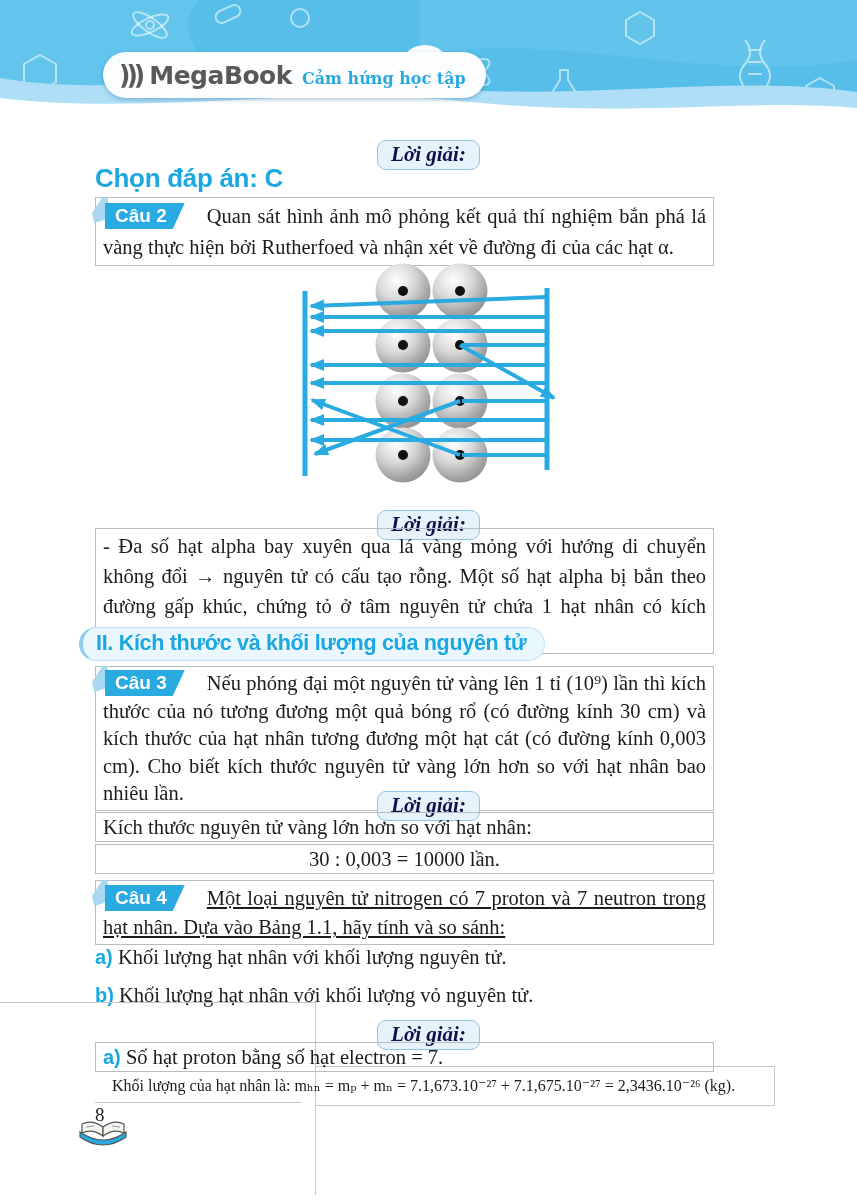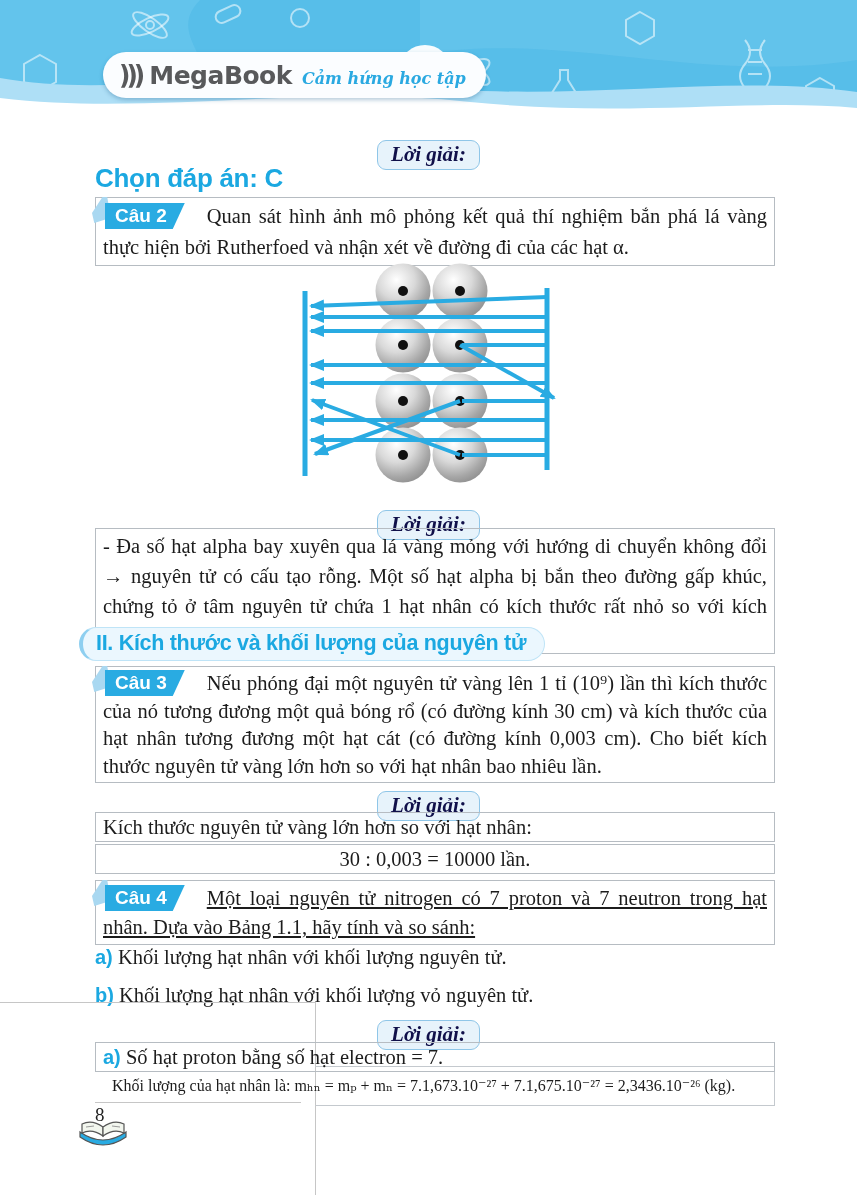--- a/index.html
+++ b/index.html
@@ -6,28 +6,28 @@
   .page{position:relative;width:857px;height:1200px;background:#ffffff;overflow:hidden;
         font-family:"Liberation Serif","DejaVu Serif",serif;color:#1c1c1c;margin:0 auto;}
   
   .header{position:absolute;left:0;top:0;width:857px;height:120px;}
   .logo-pill{position:absolute;left:103px;top:52px;height:46px;display:flex;align-items:center;
              background:#fbfdff;border-radius:24px;padding:0 20px 0 16px;
              box-shadow:0 2px 4px rgba(10,80,130,.3);}
   .logo-mark{font-family:"DejaVu Sans",sans-serif;font-weight:900;font-size:25px;color:#58595b;
              letter-spacing:-4px;margin-right:8px;transform:scaleY(1.05);}
   .logo-text{font-family:"DejaVu Sans",sans-serif;font-weight:bold;font-size:25px;color:#58595b;letter-spacing:-0.5px;text-align:right;}
-  .logo-tagline{font-family:"DejaVu Serif",serif;font-style:italic;font-weight:bold;font-size:16px;
+  .logo-tagline{font-family:"DejaVu Serif",serif;font-weight:bold;font-size:16px;
                 color:#2aa9e1;margin-left:10px;padding-top:6px;}
   
   .center-row{position:absolute;left:0;width:100%;text-align:center;}
   .loigiai{display:inline-block;background:#e7f3fb;border:1px solid #8fc6e8;border-radius:9px;
            padding:1px 13px 2px 13px;font-family:"Liberation Serif",serif;font-style:italic;
            font-weight:bold;font-size:21px;color:#10104a;margin-top:12px;}
-  .tbox{position:absolute;left:95px;width:680px;border:1px solid #b6bcc2;box-sizing:border-box;
+  .tbox{position:absolute;left:95px;width:619px;border:1px solid #b6bcc2;box-sizing:border-box;
         padding:2px 7px;text-align:justify;font-size:20.5px;}
   .plain{position:absolute;font-size:20.5px;}
   .answer-line{position:absolute;left:95px;font-family:"Liberation Sans","DejaVu Sans",sans-serif;
                font-weight:bold;font-size:26px;color:#1ba8e1;letter-spacing:-0.3px;}
   .cau-wrap{position:relative;display:inline-block;margin:0 22px 0 2px;vertical-align:1px;}
   .flask{position:absolute;left:-13px;top:-3px;width:19px;height:26px;background:#a9d8f1;
          clip-path:polygon(55% 0,80% 0,100% 80%,12% 100%,0 62%);}
   .cau{position:relative;display:inline-block;background:#29abe2;color:#fff;
        font-family:"Liberation Sans","DejaVu Sans",sans-serif;font-weight:bold;
        font-size:19px;line-height:26px;padding:0 18px 0 10px;

